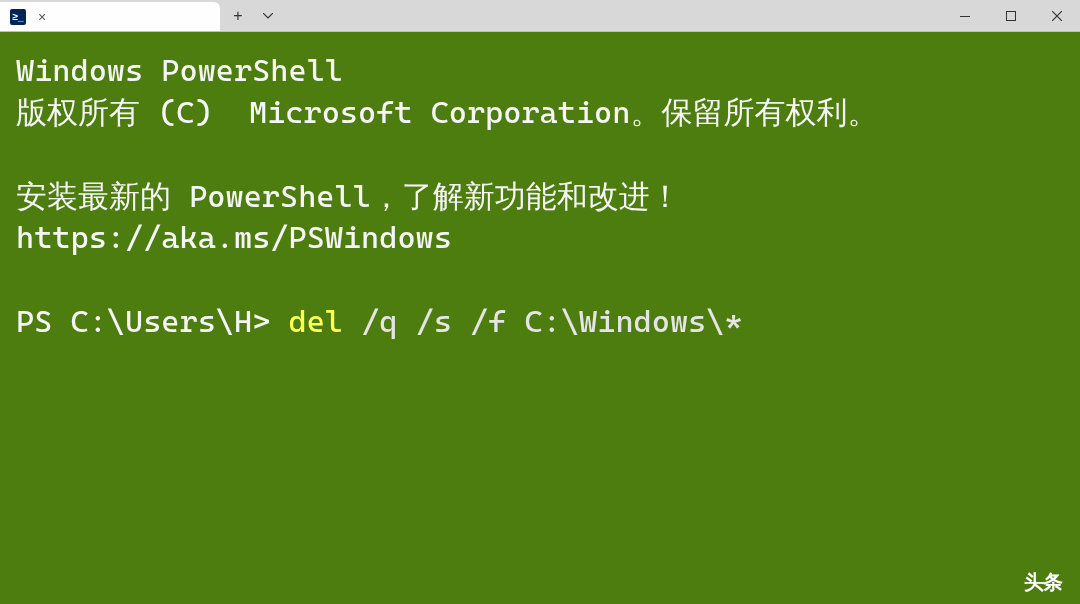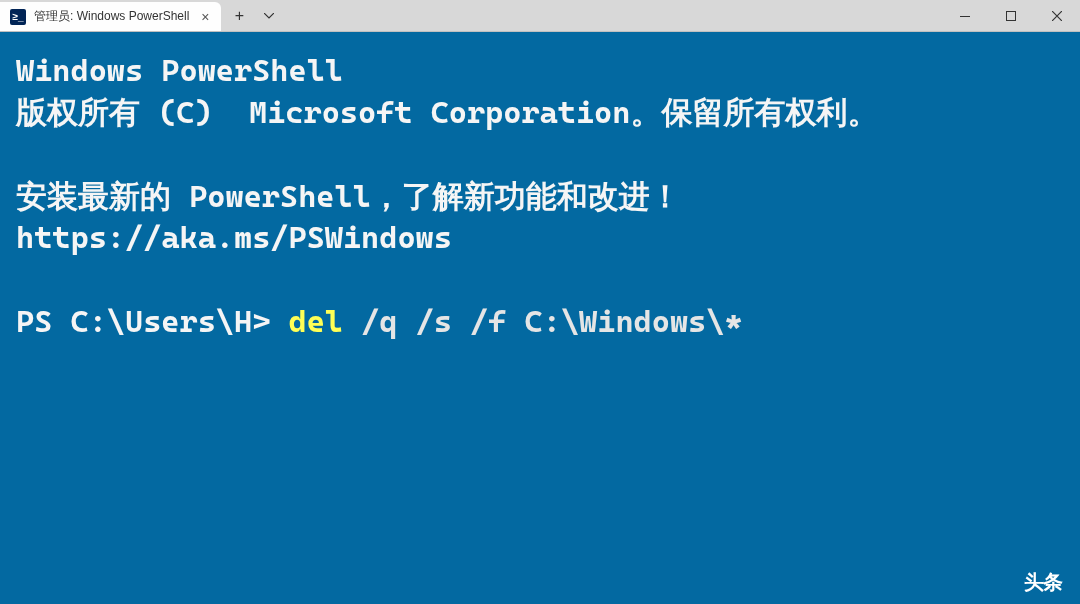--- a/index.html
+++ b/index.html
@@ -102,30 +102,29 @@
       width: 46px;
       height: 32px;
       display: flex;
       align-items: center;
       justify-content: center;
       color: #333;
       cursor: pointer;
     }
     
     .terminal-content {
-      background: #0369a1;
+      background: #4d7c0f;
       color: #F5F5F5;
       font-family: "Cascadia Mono", "Consolas", monospace;
       font-size: 31px;
       line-height: 1.35;
       padding: 18px 16px;
       white-space: pre-wrap;
       height: calc(100% - 32px);
       overflow: hidden;
-      font-weight: bold;
     }
     
     .cmd-keyword {
       color: #FFFF55;
     }
     
     .cmd-args {
       color: #E5E5E5;
     }
     
@@ -145,21 +144,20 @@
       font-weight: bold;
       letter-spacing: -1px;
     }
   </style>
 </head>
 <body>
 
 <div class="titlebar">
   <div class="tab">
     <div class="tab-icon">≥_</div>
-    <div class="tab-title">管理员: Windows PowerShell</div>
     <div class="tab-close">×</div>
   </div>
   <div class="new-tab-btn">+</div>
   <div class="dropdown-btn">
     <svg width="10" height="6" viewBox="0 0 10 6">
         <path d="M0 0 L5 5 L10 0" stroke="#333" stroke-width="1.2" fill="none"></path>
       </svg>
   </div>
   <div class="titlebar-spacer"></div>
   <div class="window-controls">

